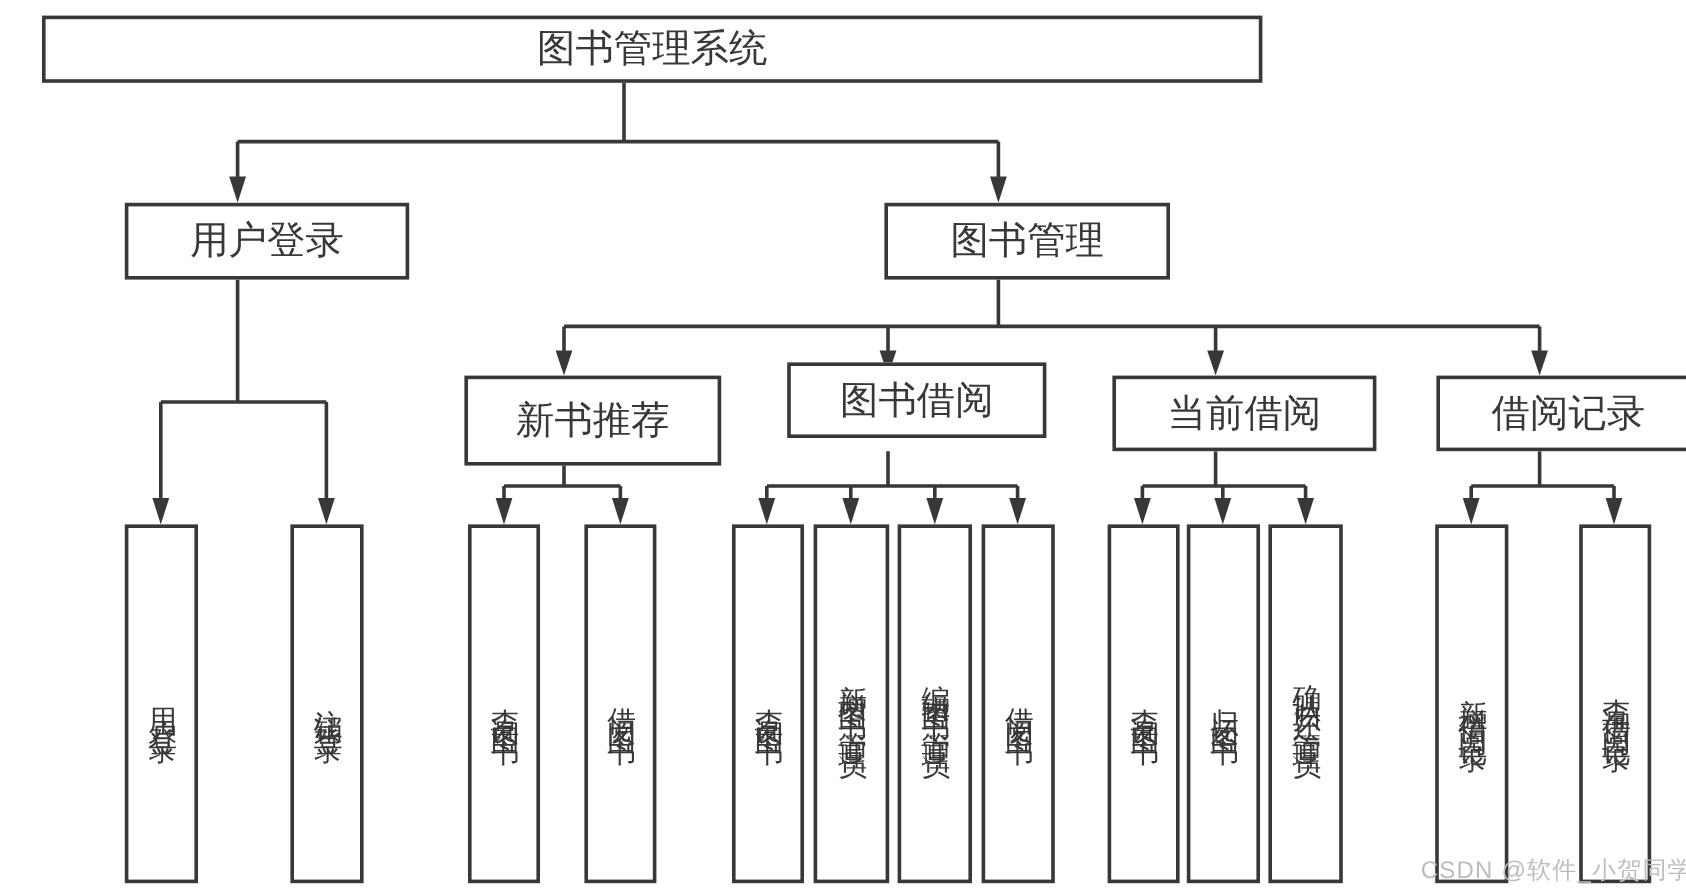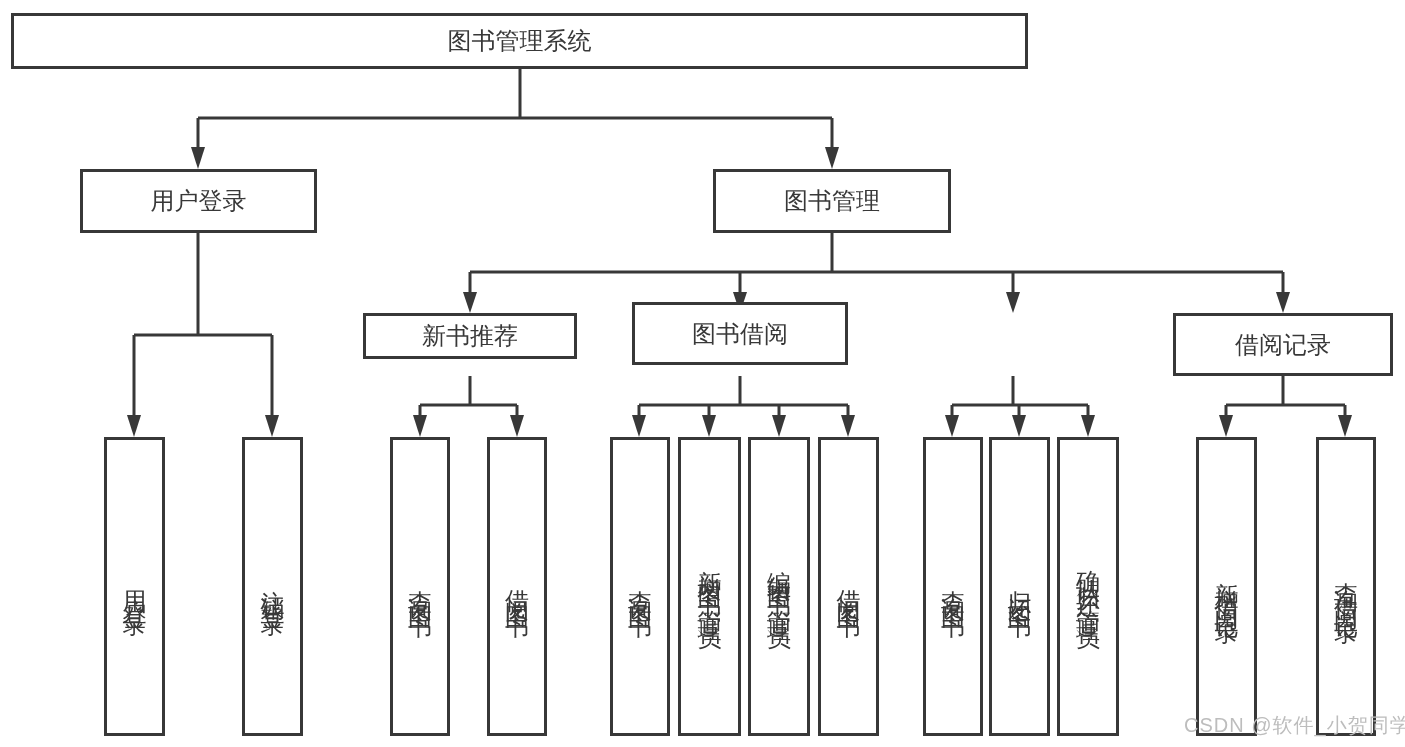--- a/index.html
+++ b/index.html
@@ -31,26 +31,27 @@
   svg.connectors polygon {
     fill: var(--line);
     stroke: none;
   }
   .hbox {
     position: absolute;
     box-sizing: border-box;
     border: 3px solid var(--line);
     background: var(--bg);
     color: var(--text);
-    font-size: 24px;
+    font-size: 32px;
     display: flex;
     align-items: center;
     justify-content: center;
     white-space: nowrap;
     z-index: 2;
+    margin-left: 24px;
   }
   .vbox {
     position: absolute;
     box-sizing: border-box;
     border: 3px solid var(--line);
     background: var(--bg);
     color: var(--text);
     font-size: 24px;
     letter-spacing: 8px;
     writing-mode: vertical-rl;
@@ -126,22 +127,23 @@
       <polygon points="1219,415 1233,415 1226,437"></polygon>
       <polygon points="1338,415 1352,415 1345,437"></polygon>
     </g>
   </svg>
 
   <div class="hbox" style="left:11px; top:13px; width:1017px; height:56px;">图书管理系统</div>
 
   <div class="hbox" style="left:80px; top:169px; width:237px; height:64px;">用户登录</div>
   <div class="hbox" style="left:713px; top:169px; width:238px; height:64px;">图书管理</div>
 
-  <div class="hbox" style="left:363px; top:313px; width:214px; height:46px;">新书推荐</div>
+  <div class="hbox" style="left:363px; top:313px; width:214px; height:75px;">新书推荐</div>
   <div class="hbox" style="left:632px; top:302px; width:216px; height:63px;">图书借阅</div>
+  <div class="hbox" style="left:903px; top:313px; width:220px; height:63px;">当前借阅</div>
   <div class="hbox" style="left:1173px; top:313px; width:220px; height:63px;">借阅记录</div>
 
   <div class="vbox" style="left:104px; width:61px;">用户登录</div>
   <div class="vbox" style="left:242px; width:61px;">注销登录</div>
 
   <div class="vbox" style="left:390px; width:60px;">查询图书</div>
   <div class="vbox" style="left:487px; width:60px;">借阅图书</div>
 
   <div class="vbox" style="left:610px; width:60px;">查询图书</div>
   <div class="vbox" style="left:678px; width:63px;">新增图书（管理员）</div>

